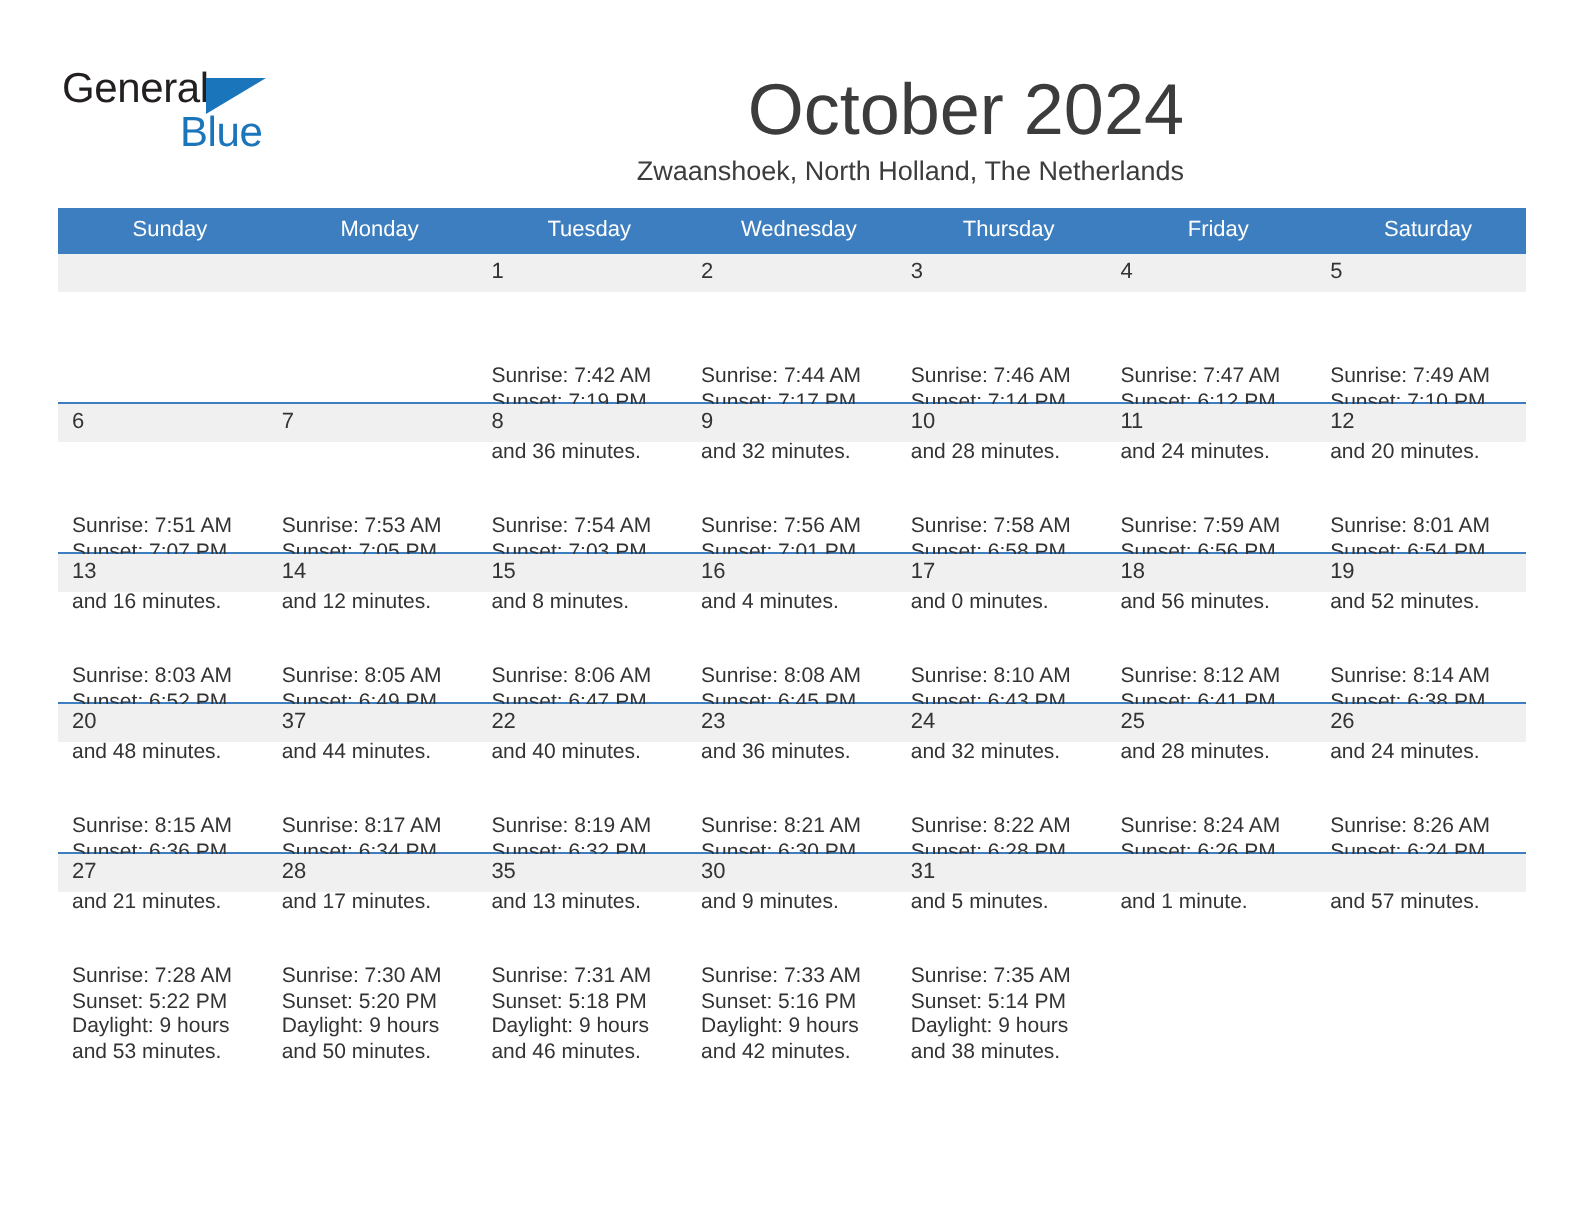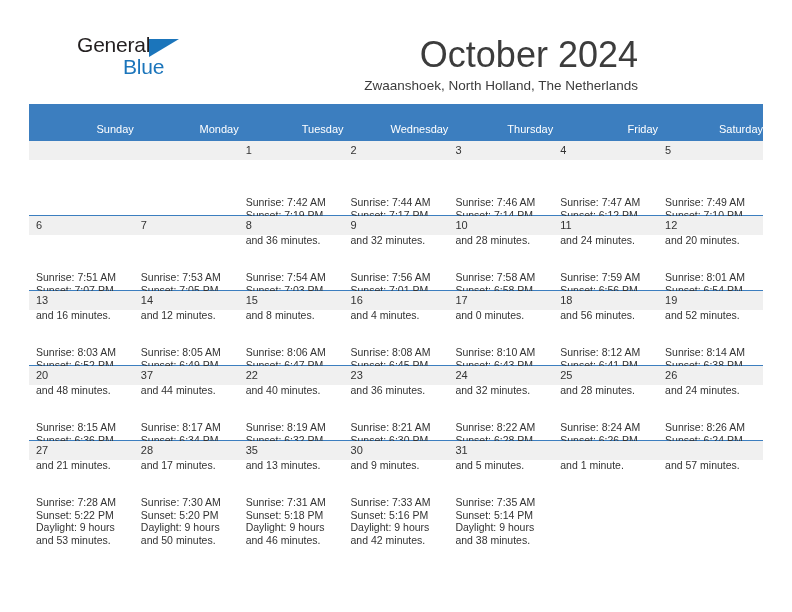--- a/index.html
+++ b/index.html
@@ -21,21 +21,20 @@
     box-sizing: border-box;
   }
 
   
   .header {
     position: absolute;
     left: 0;
     top: 0;
     width: 628px;
     height: 100px;
-    margin-left: 46px;
   }
   .logo {
     position: absolute;
     left: 31px;
     top: 33px;
     width: 180px;
     height: 50px;
   }
   .logo-general {
     position: absolute;
@@ -50,21 +49,21 @@
     position: absolute;
     left: 72px;
     top: 6px;
     width: 0;
     height: 0;
     border-left: 30px solid #1b75bb;
     border-bottom: 18px solid transparent;
   }
   .logo-blue {
     position: absolute;
-    left: 46px;
+    left: 59px;
     top: 22px;
     font-size: 21px;
     letter-spacing: -0.2px;
     color: #1b75bb;
     font-family: "Liberation Sans", sans-serif;
   }
   .title {
     position: absolute;
     right: 36px;
     top: 34px;
@@ -94,22 +93,22 @@
   table.cal {
     border-collapse: collapse;
     table-layout: fixed;
     width: 734px;
   }
   table.cal th {
     background: #3c7ebf;
     color: #ffffff;
     font-size: 11px;
     font-weight: normal;
-    text-align: right;
-    padding: 19px 0 5px 7px;
+    text-align: center;
+    padding: 5px 0 5px 7px;
     height: 10px;
     border: none;
   }
   table.cal td {
     width: 104.85px;
     height: 74px;
     vertical-align: top;
     padding: 0;
     border: none;
     border-top: 1px solid #3c7ebf;

